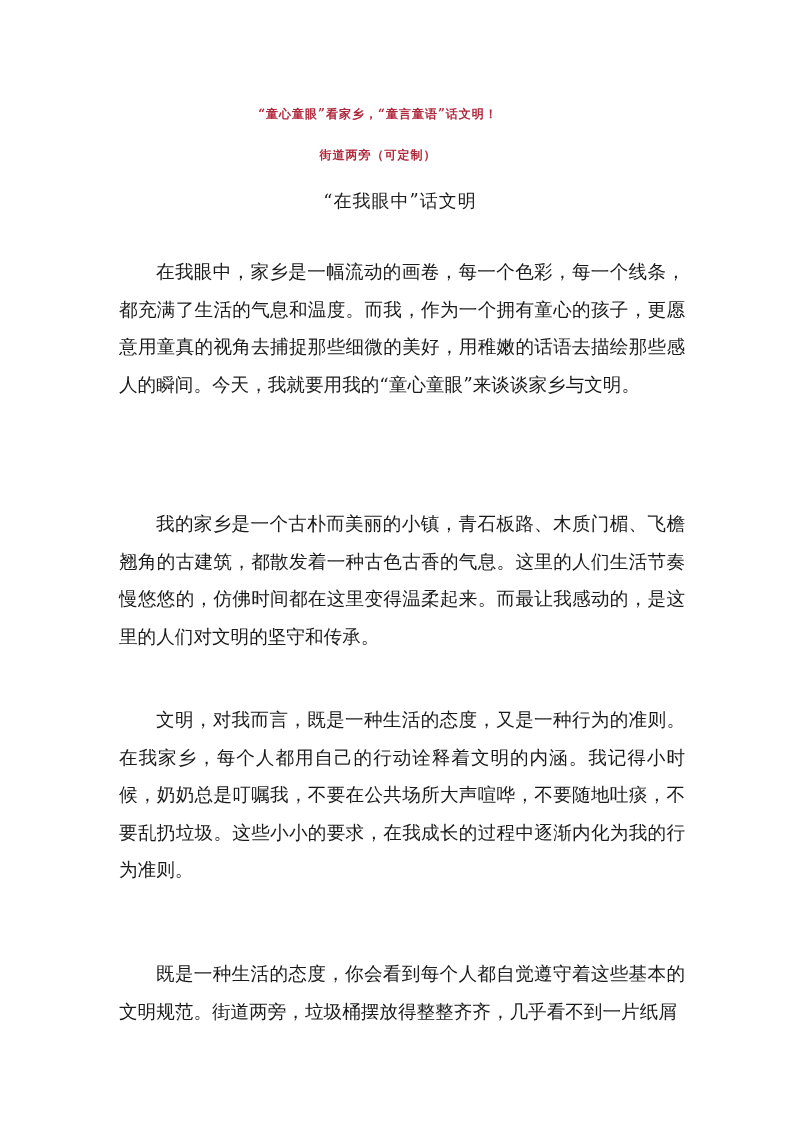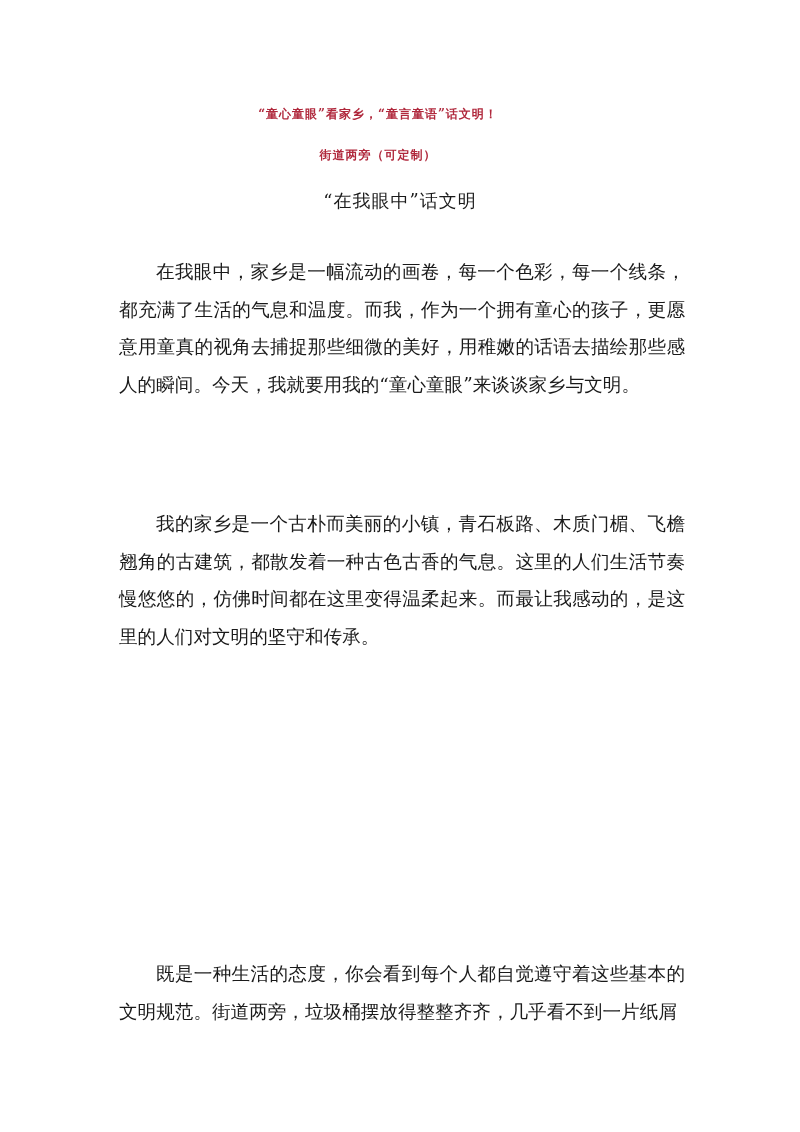--- a/index.html
+++ b/index.html
@@ -65,14 +65,15 @@
 </head>
 <body>
 
 <div class="page">
   <div class="title t1">“童心童眼”看家乡，“童言童语”话文明！</div>
   <div class="title t2">街道两旁（可定制）</div>
   <div class="subheading">“在我眼中”话文明</div>
 
   <p class="para p1">在我眼中，家乡是一幅流动的画卷，每一个色彩，每一个线条，都充满了生活的气息和温度。而我，作为一个拥有童心的孩子，更愿意用童真的视角去捕捉那些细微的美好，用稚嫩的话语去描绘那些感人的瞬间。今天，我就要用我的“童心童眼”来谈谈家乡与文明。</p>
   <p class="para p2">我的家乡是一个古朴而美丽的小镇，青石板路、木质门楣、飞檐翘角的古建筑，都散发着一种古色古香的气息。这里的人们生活节奏慢悠悠的，仿佛时间都在这里变得温柔起来。而最让我感动的，是这里的人们对文明的坚守和传承。</p>
+  <p class="para p3">文明，对我而言，既是一种生活的态度，又是一种行为的准则。在我家乡，每个人都用自己的行动诠释着文明的内涵。我记得小时候，奶奶总是叮嘱我，不要在公共场所大声喧哗，不要随地吐痰，不要乱扔垃圾。这些小小的要求，在我成长的过程中逐渐内化为我的行为准则。</p>
   <p class="para p4">既是一种生活的态度，你会看到每个人都自觉遵守着这些基本的文明规范。街道两旁，垃圾桶摆放得整整齐齐，几乎看不到一片纸屑</p>
 </div>
 
 </body></html>

